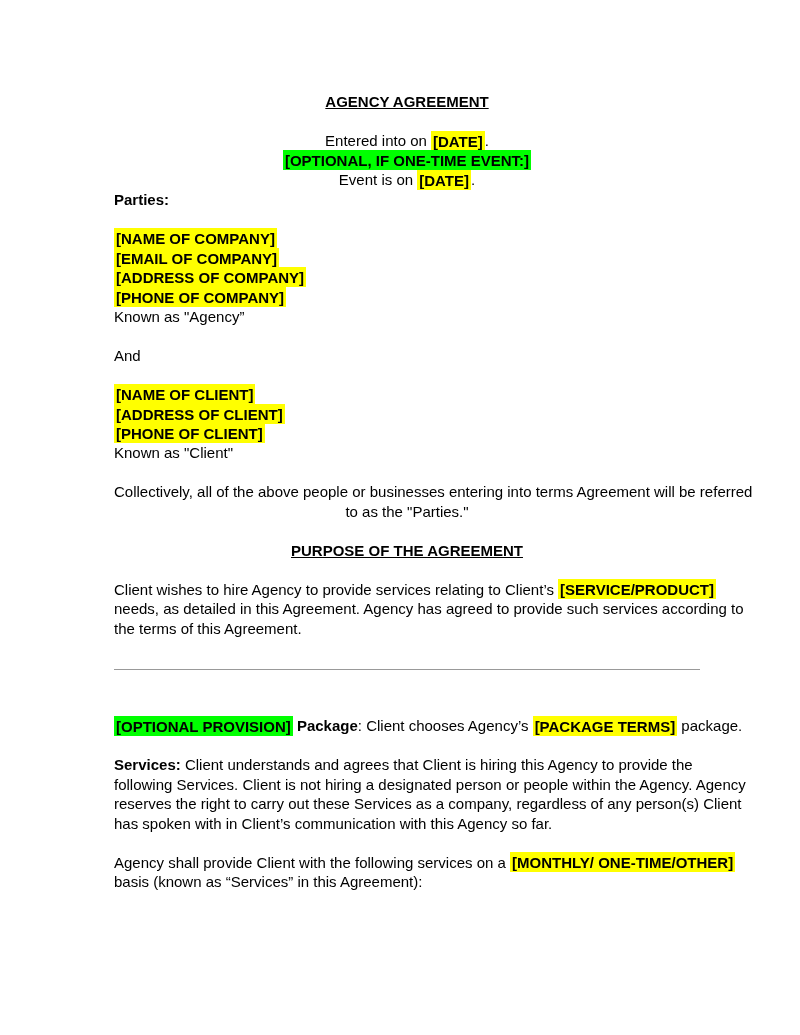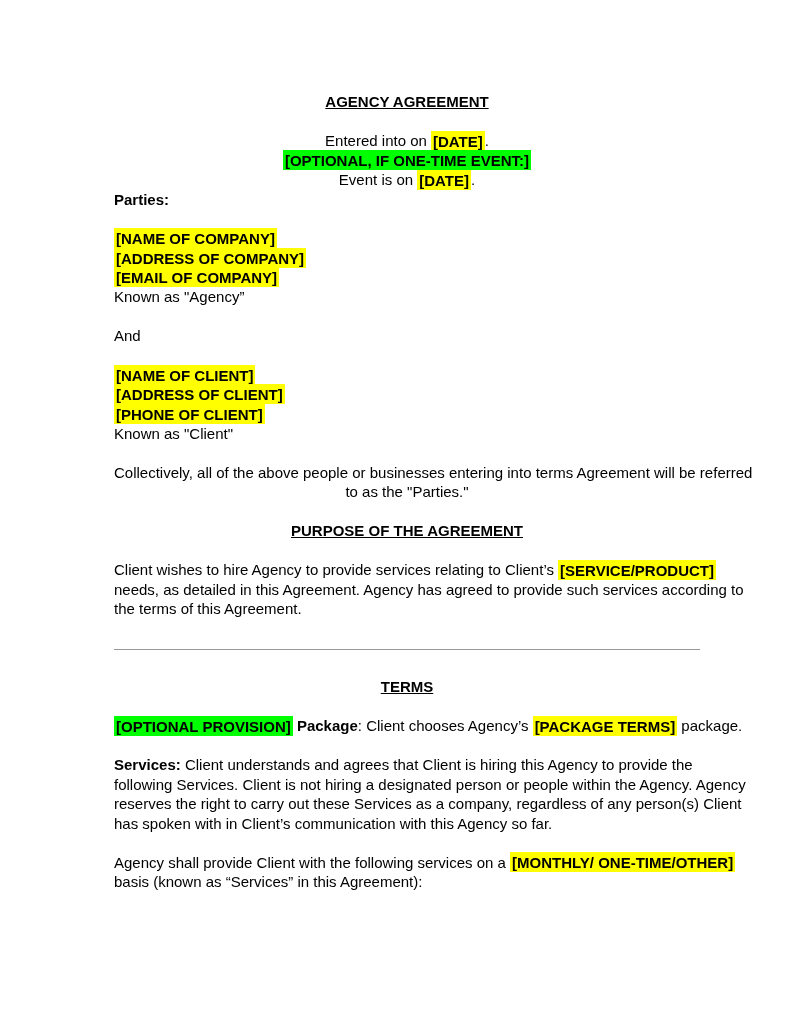--- a/index.html
+++ b/index.html
@@ -43,43 +43,43 @@
 
 <div class="page">
     <div class="para center"><span class="run b u">AGENCY AGREEMENT</span></div>
     <div class="para">&nbsp;</div>
     <div class="para center"><span class="run">Entered into on </span><span class="run b hl-yellow">[DATE]</span><span class="run">.</span></div>
     <div class="para center"><span class="run b hl-green">[OPTIONAL, IF ONE-TIME EVENT:]</span></div>
     <div class="para center"><span class="run">Event is on </span><span class="run b hl-yellow">[DATE]</span><span class="run">.</span></div>
     <div class="para"><span class="run b">Parties:</span></div>
     <div class="para">&nbsp;</div>
     <div class="para"><span class="run b hl-yellow">[NAME OF COMPANY]</span></div>
+    <div class="para"><span class="run b hl-yellow">[EMAIL OF COMPANY]</span></div>
     <div class="para"><span class="run b hl-yellow">[ADDRESS OF COMPANY]</span></div>
-    <div class="para"><span class="run b hl-yellow">[EMAIL OF COMPANY]</span></div>
+    <div class="para"><span class="run b hl-yellow">[PHONE OF COMPANY]</span></div>
     <div class="para"><span class="run">Known as "Agency”</span></div>
     <div class="para">&nbsp;</div>
     <div class="para"><span class="run">And</span></div>
     <div class="para">&nbsp;</div>
     <div class="para"><span class="run b hl-yellow">[NAME OF CLIENT]</span></div>
     <div class="para"><span class="run b hl-yellow">[ADDRESS OF CLIENT]</span></div>
     <div class="para"><span class="run b hl-yellow">[PHONE OF CLIENT]</span></div>
     <div class="para"><span class="run">Known as "Client"</span></div>
     <div class="para">&nbsp;</div>
     <div class="para center"><span class="run">Collectively, all of the above people or businesses entering into terms Agreement will be referred</span></div>
     <div class="para center"><span class="run">to as the "Parties."</span></div>
     <div class="para">&nbsp;</div>
     <div class="para center"><span class="run b u">PURPOSE OF THE AGREEMENT</span></div>
     <div class="para">&nbsp;</div>
     <div class="para"><span class="run">Client wishes to hire Agency to provide services relating to Client’s </span><span class="run b hl-yellow">[SERVICE/PRODUCT]</span></div>
     <div class="para"><span class="run">needs, as detailed in this Agreement. Agency has agreed to provide such services according to</span></div>
     <div class="para"><span class="run">the terms of this Agreement.</span></div>
     <div class="para">&nbsp;</div>
     <div class="hr-line"></div>
     <div class="para">&nbsp;</div>
-    <div class="para center"><span class="run b u">TERMS</span></div>
     <div class="para">&nbsp;</div>
     <div class="para"><span class="run b hl-green">[OPTIONAL PROVISION]</span><span class="run"> </span><span class="run b">Package</span><span class="run">: Client chooses Agency’s </span><span class="run b hl-yellow">[PACKAGE TERMS]</span><span class="run"> package.</span></div>
     <div class="para">&nbsp;</div>
     <div class="para"><span class="run b">Services:</span><span class="run"> Client understands and agrees that Client is hiring this Agency to provide the</span></div>
     <div class="para"><span class="run">following Services. Client is not hiring a designated person or people within the Agency. Agency</span></div>
     <div class="para"><span class="run">reserves the right to carry out these Services as a company, regardless of any person(s) Client</span></div>
     <div class="para"><span class="run">has spoken with in Client’s communication with this Agency so far.</span></div>
     <div class="para">&nbsp;</div>
     <div class="para"><span class="run">Agency shall provide Client with the following services on a </span><span class="run b hl-yellow">[MONTHLY/ ONE-TIME/OTHER]</span></div>
     <div class="para"><span class="run">basis (known as “Services” in this Agreement):</span></div>

